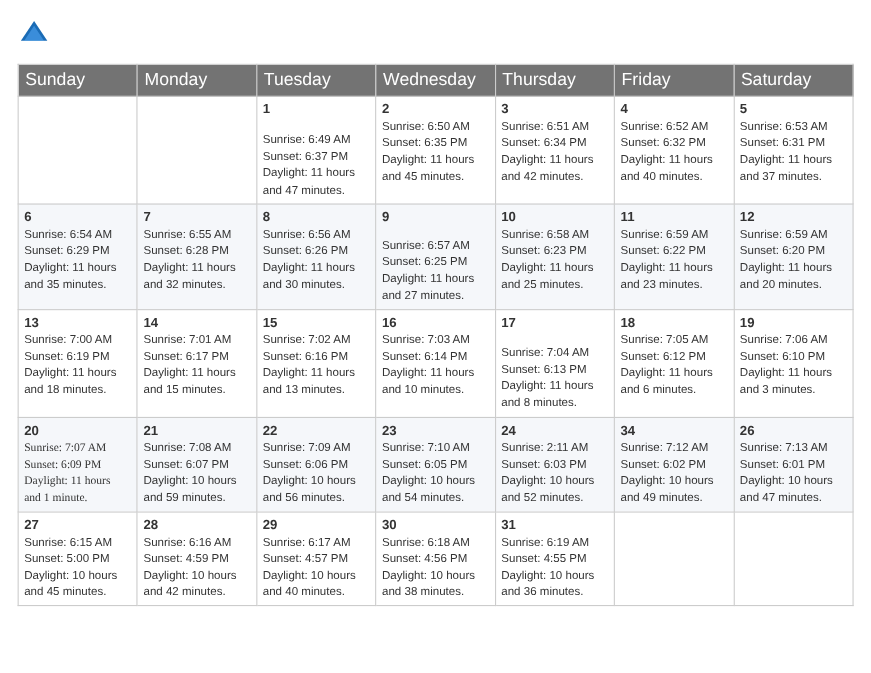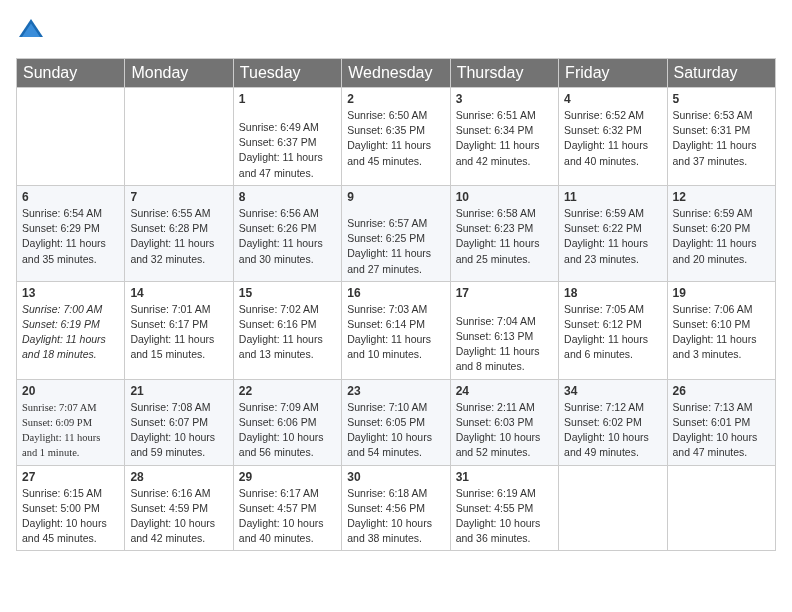--- a/index.html
+++ b/index.html
@@ -205,21 +205,21 @@
           <span class="day-number">12</span>
           <div class="day-info" style="white-space: pre-line;">Sunrise: 6:59 AM
 Sunset: 6:20 PM
 Daylight: 11 hours
 and 20 minutes.</div>
         </td>
       </tr>
       <tr>
         <td>
           <span class="day-number">13</span>
-          <div class="day-info" style="white-space: pre-line; font-style: italic;">Sunrise: 7:00 AM
+          <div class="day-info" style="white-space: pre-line;">Sunrise: 7:00 AM
 Sunset: 6:19 PM
 Daylight: 11 hours
 and 18 minutes.</div>
         </td>
         <td>
           <span class="day-number">14</span>
           <div class="day-info" style="white-space: pre-line;">Sunrise: 7:01 AM
 Sunset: 6:17 PM
 Daylight: 11 hours
 and 15 minutes.</div>

